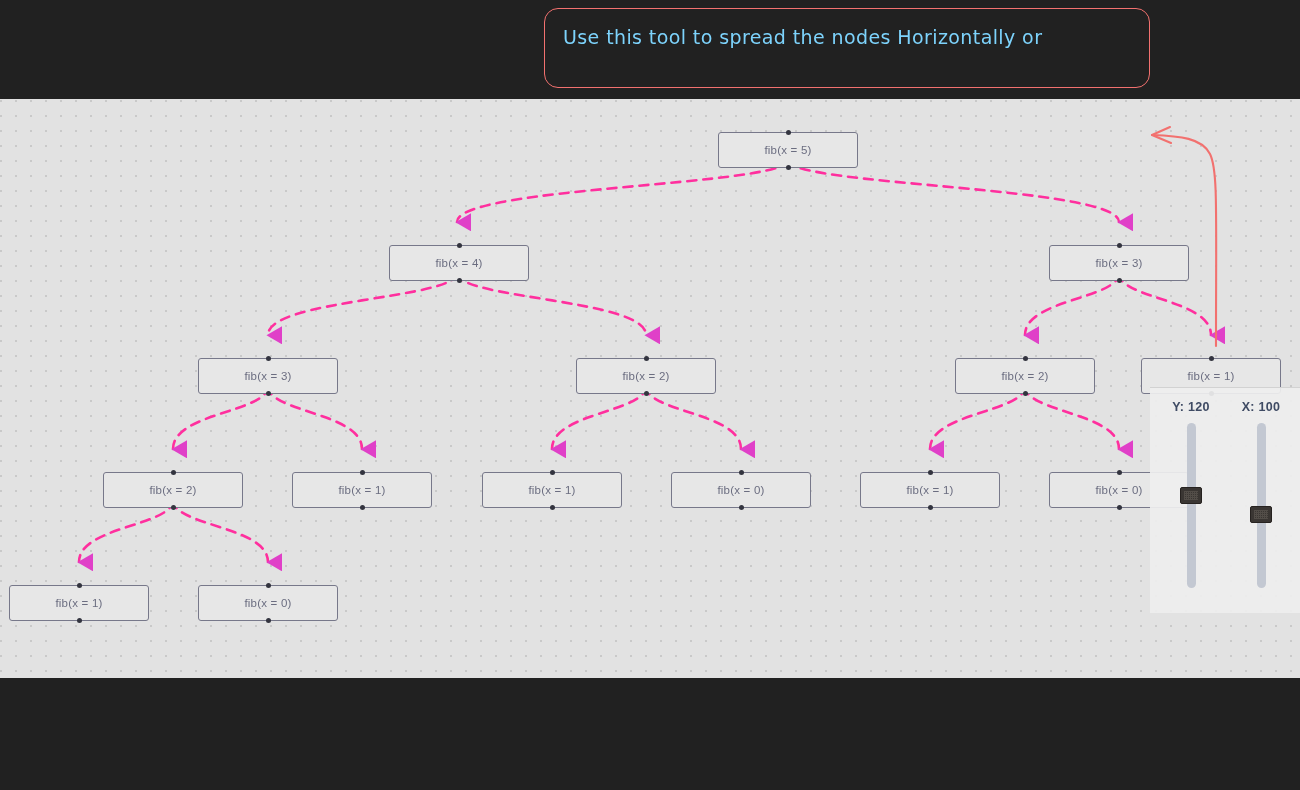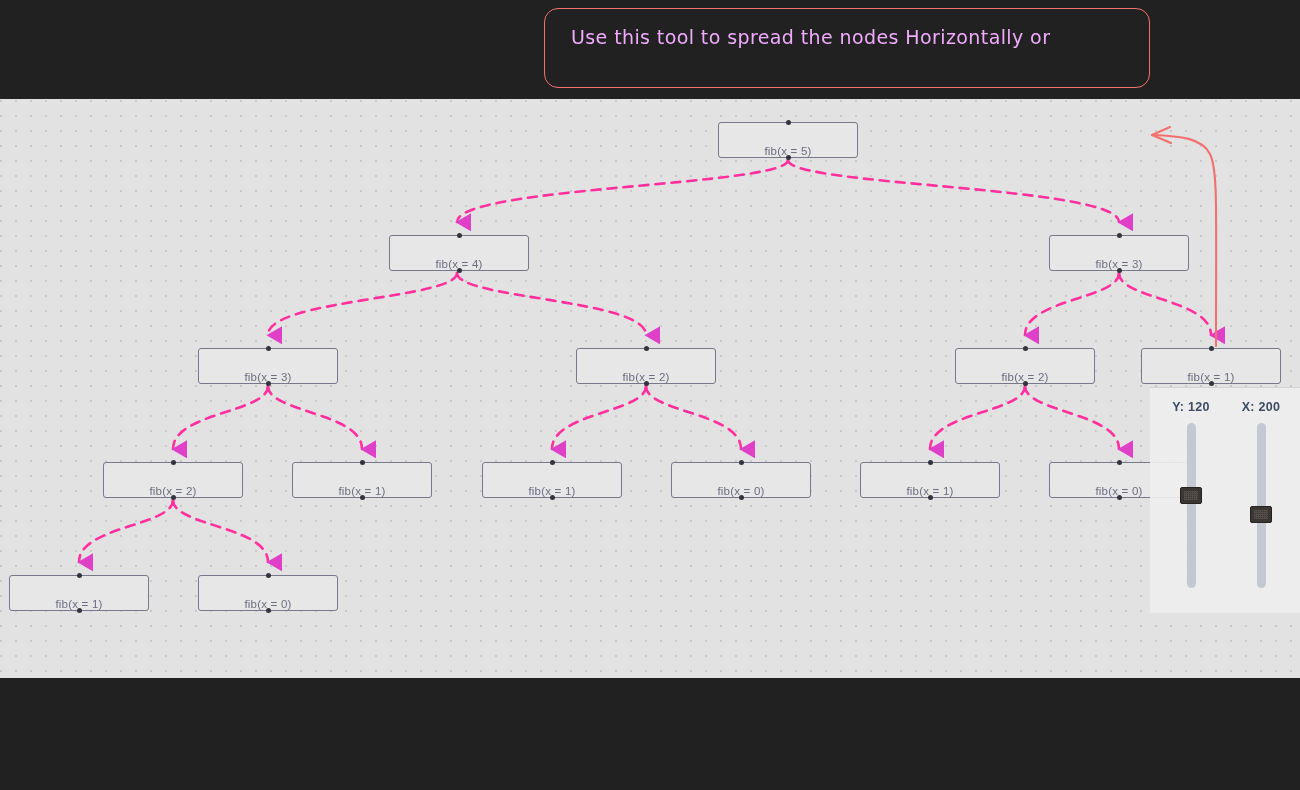--- a/index.html
+++ b/index.html
@@ -23,25 +23,26 @@
   }
   #edge-layer { position:absolute; left:0; top:0; width:1300px; height:579px; pointer-events:none; }
 
   
   .node {
     position:absolute;
     height:36px;
     background:#e7e7e7;
     border:1.4px solid #77788a;
     border-radius:3px;
-    display:flex; align-items:flex-end; justify-content:center;
+    display:flex; align-items:center; justify-content:center;
     font-size:11.5px;
     color:#6b6d80;
     letter-spacing:.2px;
     white-space:nowrap;
+    margin-top:10px;
   }
   .node .handle {
     position:absolute; left:50%; width:5px; height:5px;
     margin-left:-2.5px; background:#33343f; border-radius:50%;
   }
   .node .handle.top { top:-3px; }
   .node .handle.bot { bottom:-3px; }
 
   
   #panel {
@@ -75,22 +76,22 @@
       repeating-linear-gradient(0deg,#5b5550 0 1px,transparent 1px 2px),
       repeating-linear-gradient(90deg,#5b5550 0 1px,transparent 1px 2px);
     opacity:.75;
   }
 
   
   #tooltip {
     position:absolute; left:544px; top:8px; width:606px; height:80px;
     border:1.6px solid #f2716f; border-radius:14px;
     background:transparent;
-    padding:13px 26px;
-    color:#f0abfc;
+    padding:13px 18px;
+    color:#7dd3fc;
     font-family:"DejaVu Sans", sans-serif;
     font-size:19px; line-height:30px;
     letter-spacing:.4px;
   }
   #arrow-svg { position:absolute; left:1140px; top:10px; width:160px; height:360px; pointer-events:none; }
 </style>
 </head>
 <body>
 
 <div id="app">
@@ -196,21 +197,21 @@
       </div>
 
     <div id="panel">
       <div class="slider-col y">
         <div class="slider-label">Y: 120</div>
         <div class="slider-track">
           <div class="slider-handle" id="handle-y" style="top: 64px;"></div>
         </div>
       </div>
       <div class="slider-col x">
-        <div class="slider-label">X: 200</div>
+        <div class="slider-label">X: 100</div>
         <div class="slider-track">
           <div class="slider-handle" id="handle-x" style="top: 83px;"></div>
         </div>
       </div>
     </div>
   </div>
 
   <div id="tooltip">
     <div>Use this tool to spread the nodes Horizontally or</div>
   </div>

